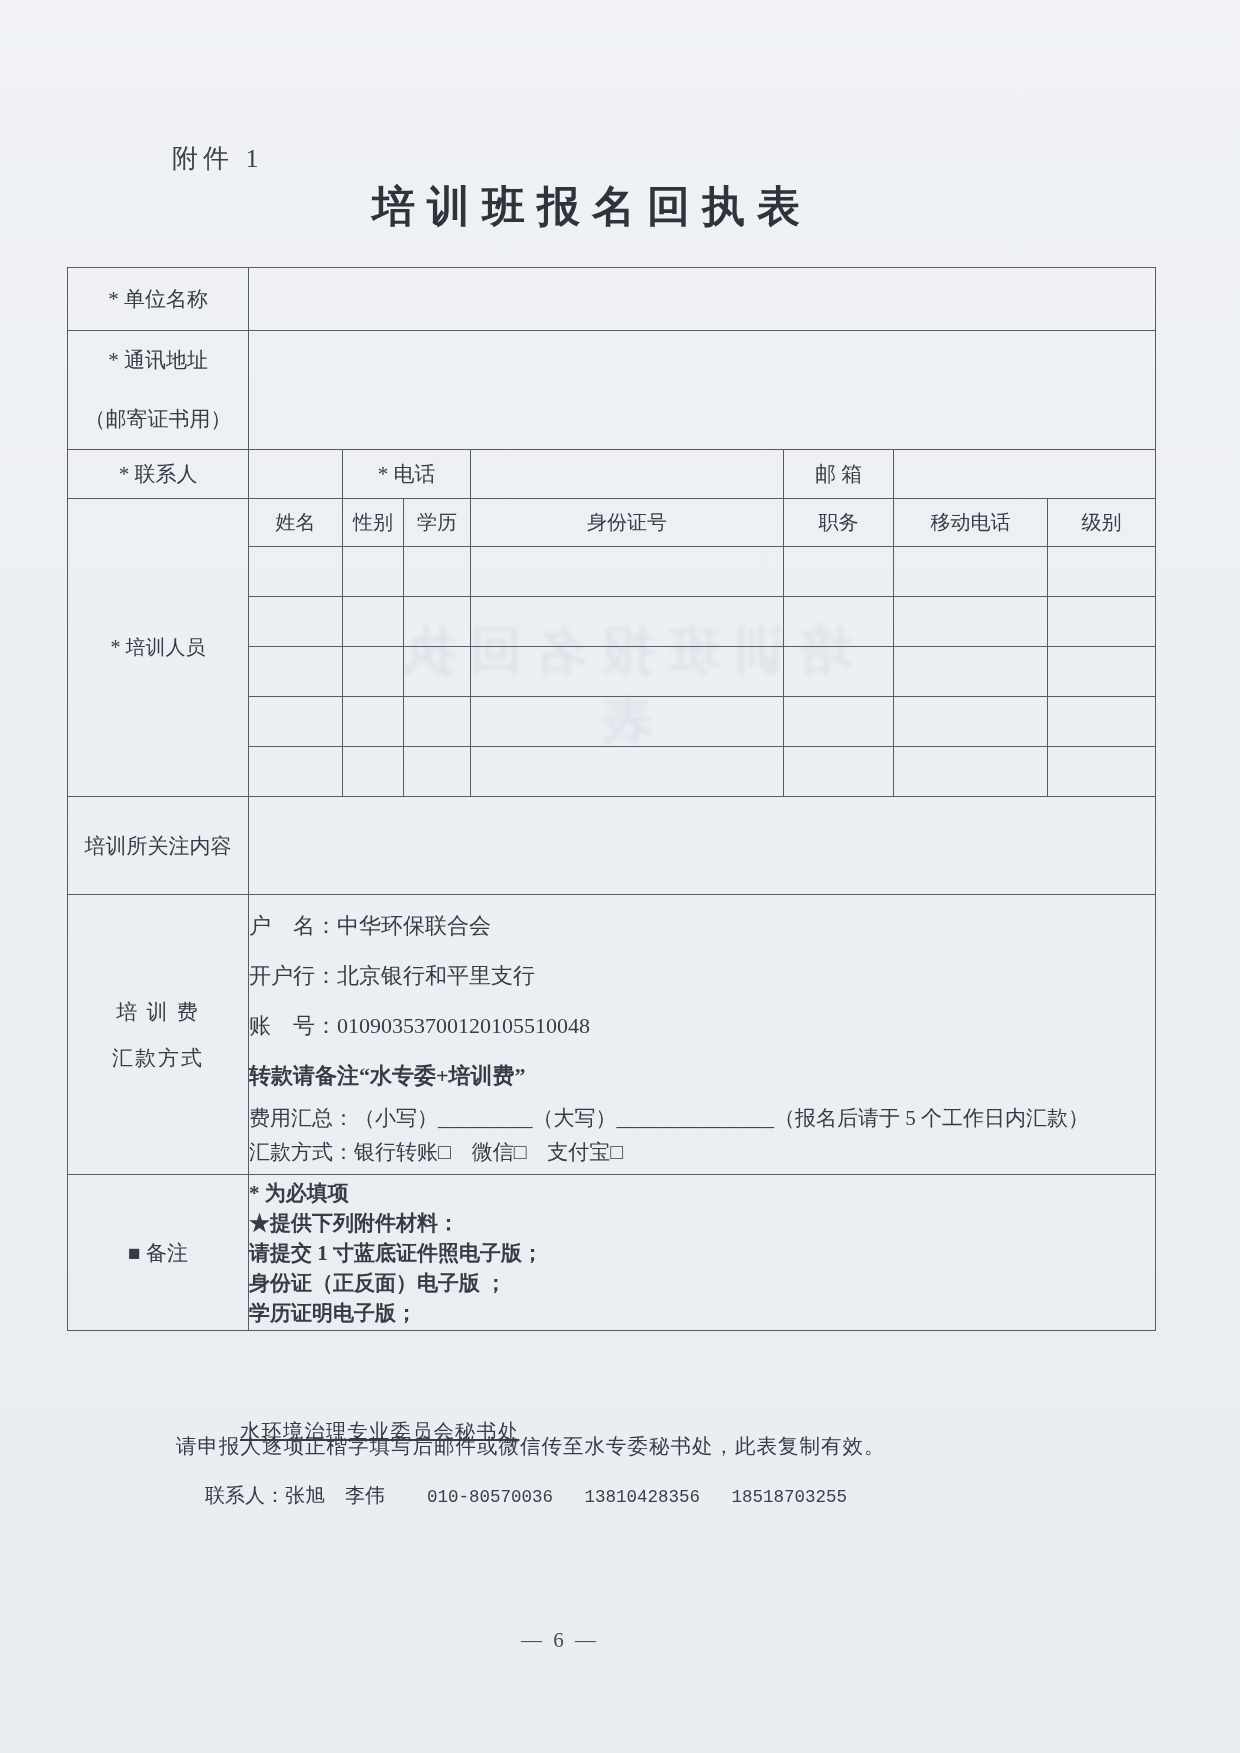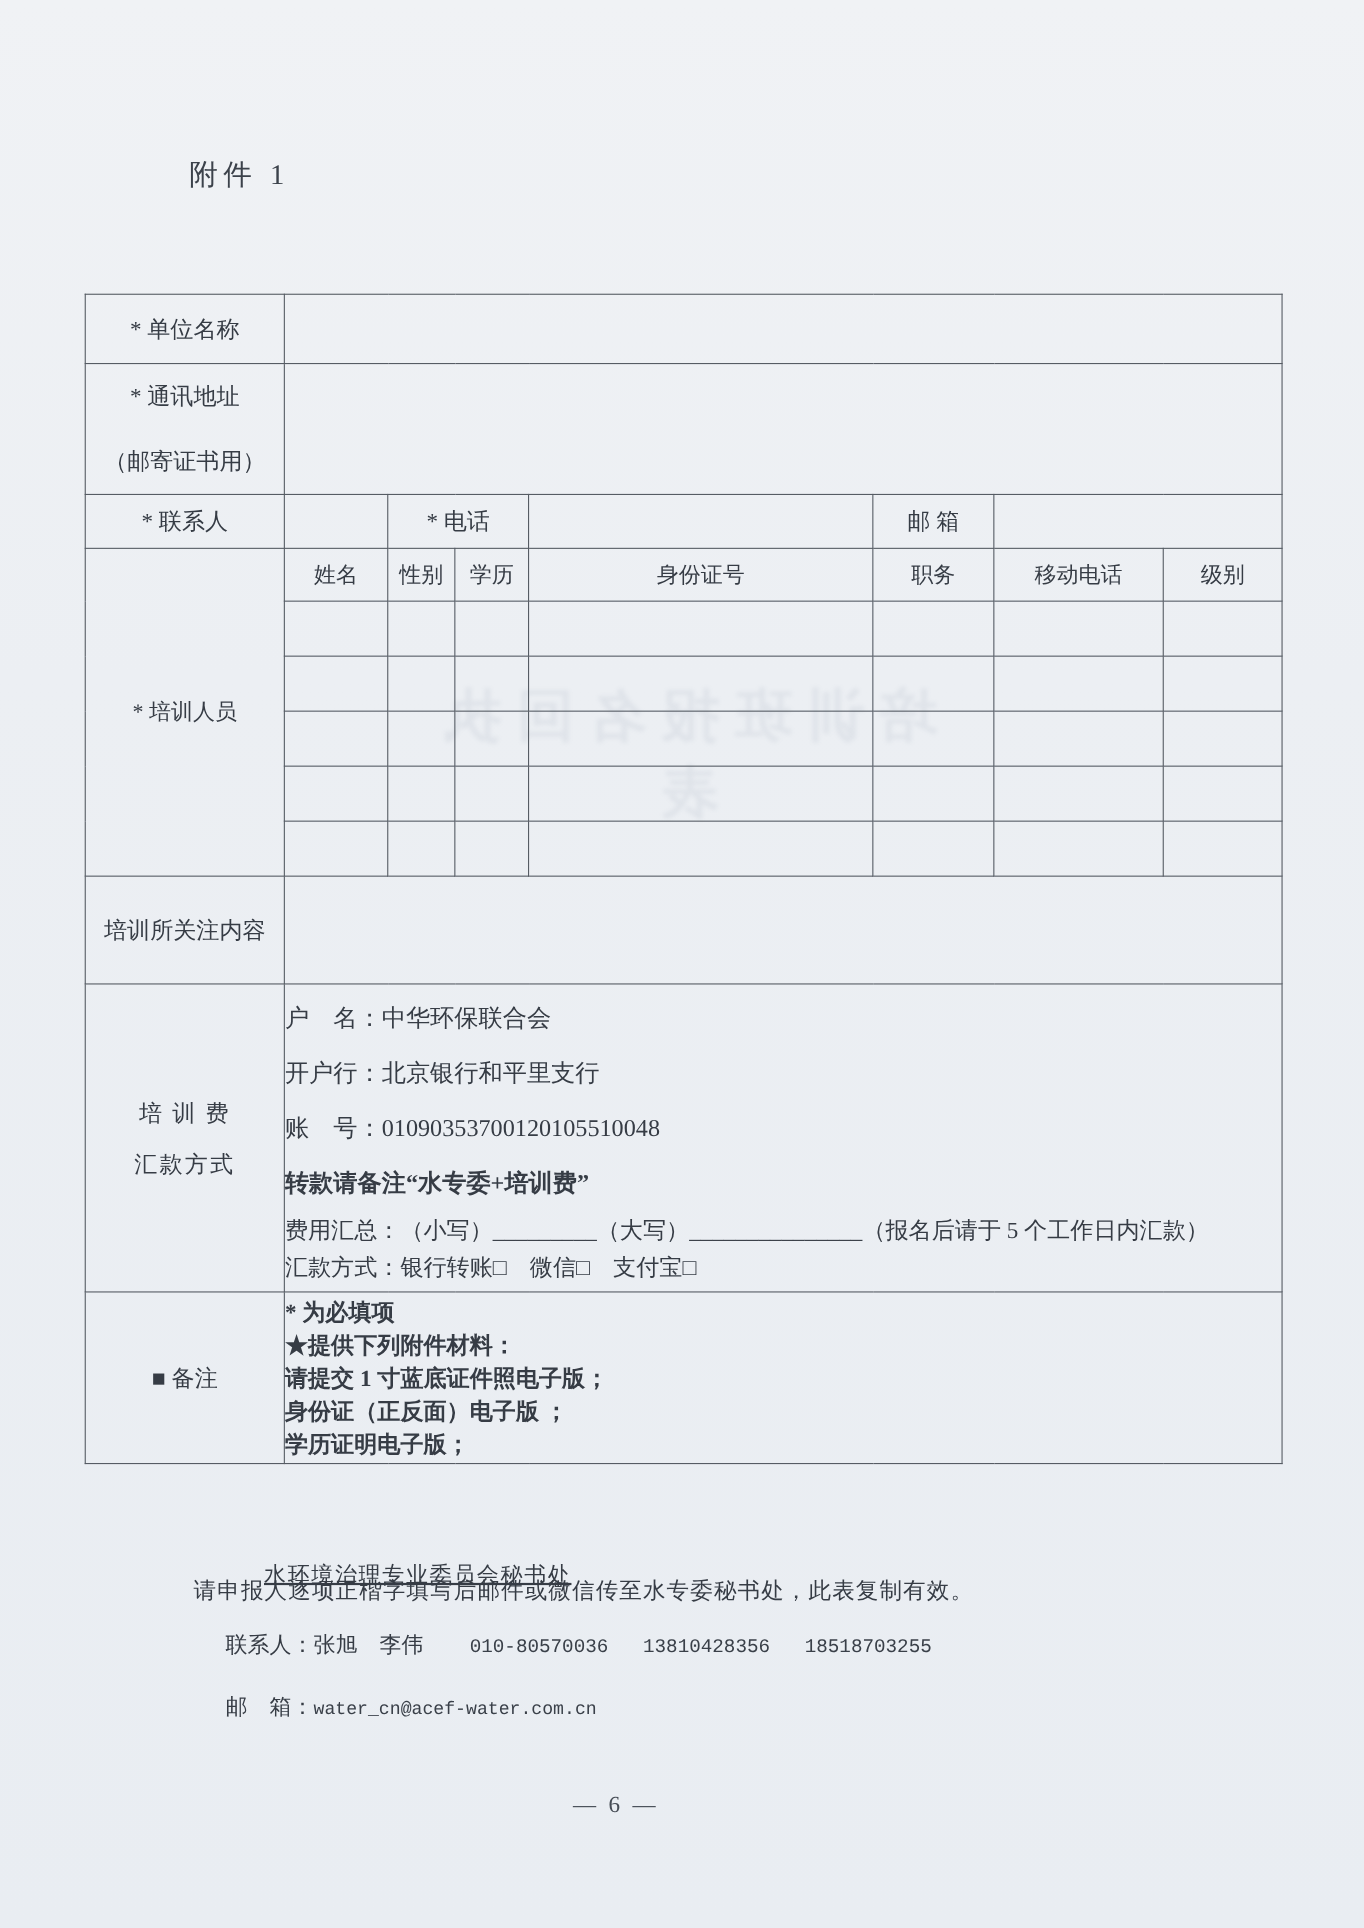--- a/index.html
+++ b/index.html
@@ -13,21 +13,21 @@
   .doc-title {
     position:absolute; left:77px; top:178px; width:1030px; text-align:center;
     font-size:43px; font-weight:bold; letter-spacing:12px; color:#2e333c;
   }
   .ghost-title {
     position:absolute; left:360px; top:616px; width:520px; text-align:center;
     font-size:52px; font-weight:bold; letter-spacing:14px; color:#7d8aa0;
     opacity:.11; filter:blur(2px); transform:scaleX(-1); pointer-events:none;
   }
   table.form {
-    position:absolute; left:77px; top:267px; width:1088px;
+    position:absolute; left:67px; top:267px; width:1088px;
     border-collapse:collapse; table-layout:fixed;
   }
   table.form td {
     border:1.7px solid #565c64; padding:0;
     font-size:21px; color:#363c45; vertical-align:middle;
   }
   td.lab { text-align:center; }
   tr.r-unit  { height:63px; }
   tr.r-addr  { height:111px; }
   tr.r-contact { height:49px; }
@@ -54,20 +54,21 @@
   .email-line .mono { font-size:16.5px; }
   .page-number { position:absolute; left:0; top:1628px; width:1120px; text-align:center;
                  font-size:21px; letter-spacing:3px; color:#464c55; }
 </style>
 </head>
 <body>
 
 <div class="page">
 
   <div class="attachment">附件 1</div>
+  <div class="doc-title">培训班报名回执表</div>
   <div class="ghost-title">培训班报名回执表</div>
 
   <table class="form">
     <colgroup>
       <col style="width:181px">
         <col style="width:94px">
         <col style="width:61px">
         <col style="width:67px">
       <col style="width:313px">
         <col style="width:110px">
@@ -187,18 +188,15 @@
   </tbody>
     </table>
 
   <div class="instruction">请申报人逐项正楷字填写后邮件或微信传至水专委秘书处，此表复制有效。</div>
   <div class="secretariat">水环境治理专业委员会秘书处</div>
 
   <div class="contacts">
     <span>联系人：张旭　李伟</span><span class="mono nums">010-80570036   13810428356   18518703255</span>
   </div>
 
-  <div class="email-line">
-    <span>邮　箱：</span><span class="mono">water_cn@acef-water.com.cn</span>
-  </div>
 
   <div class="page-number">— 6 —</div>
 </div>
 
 </body></html>

